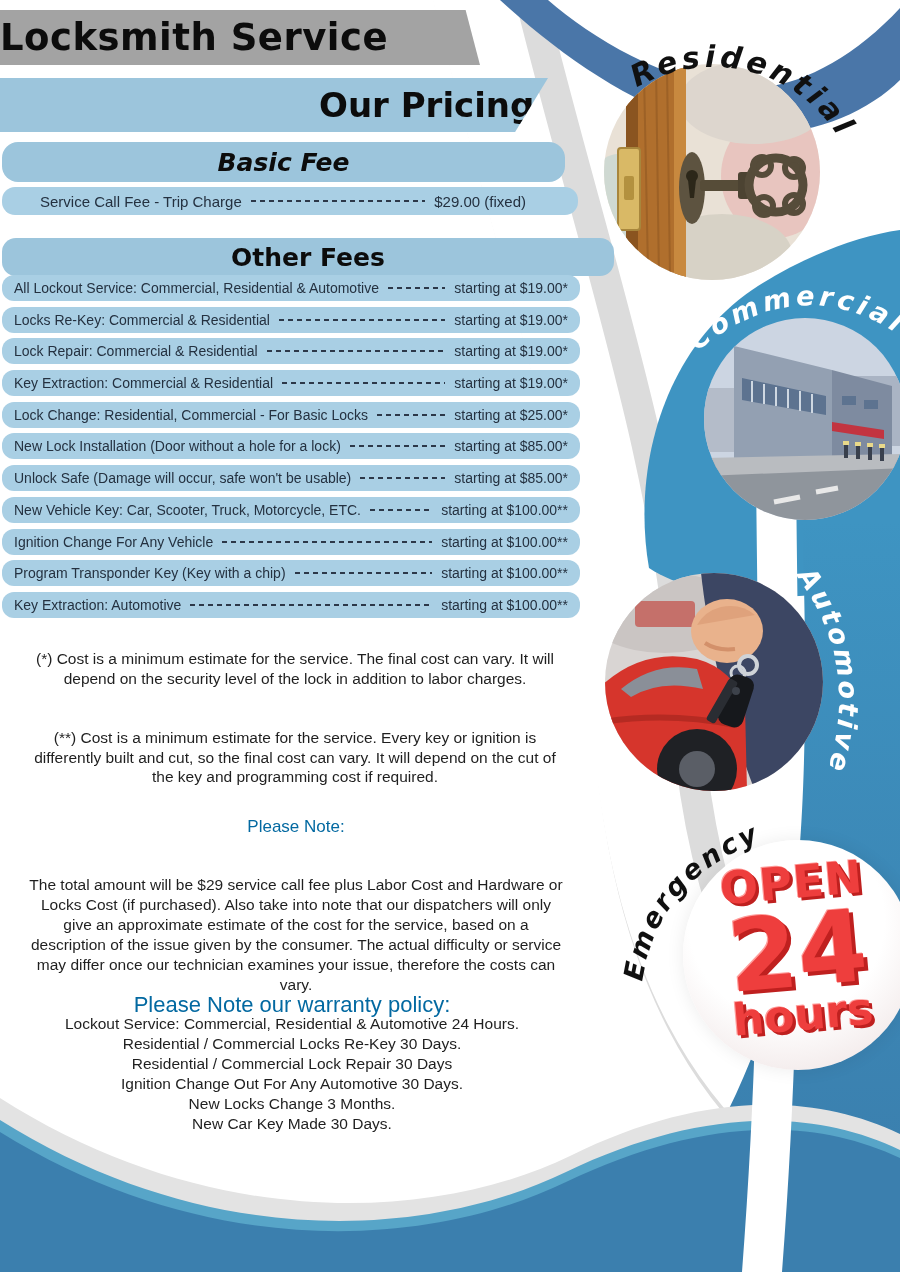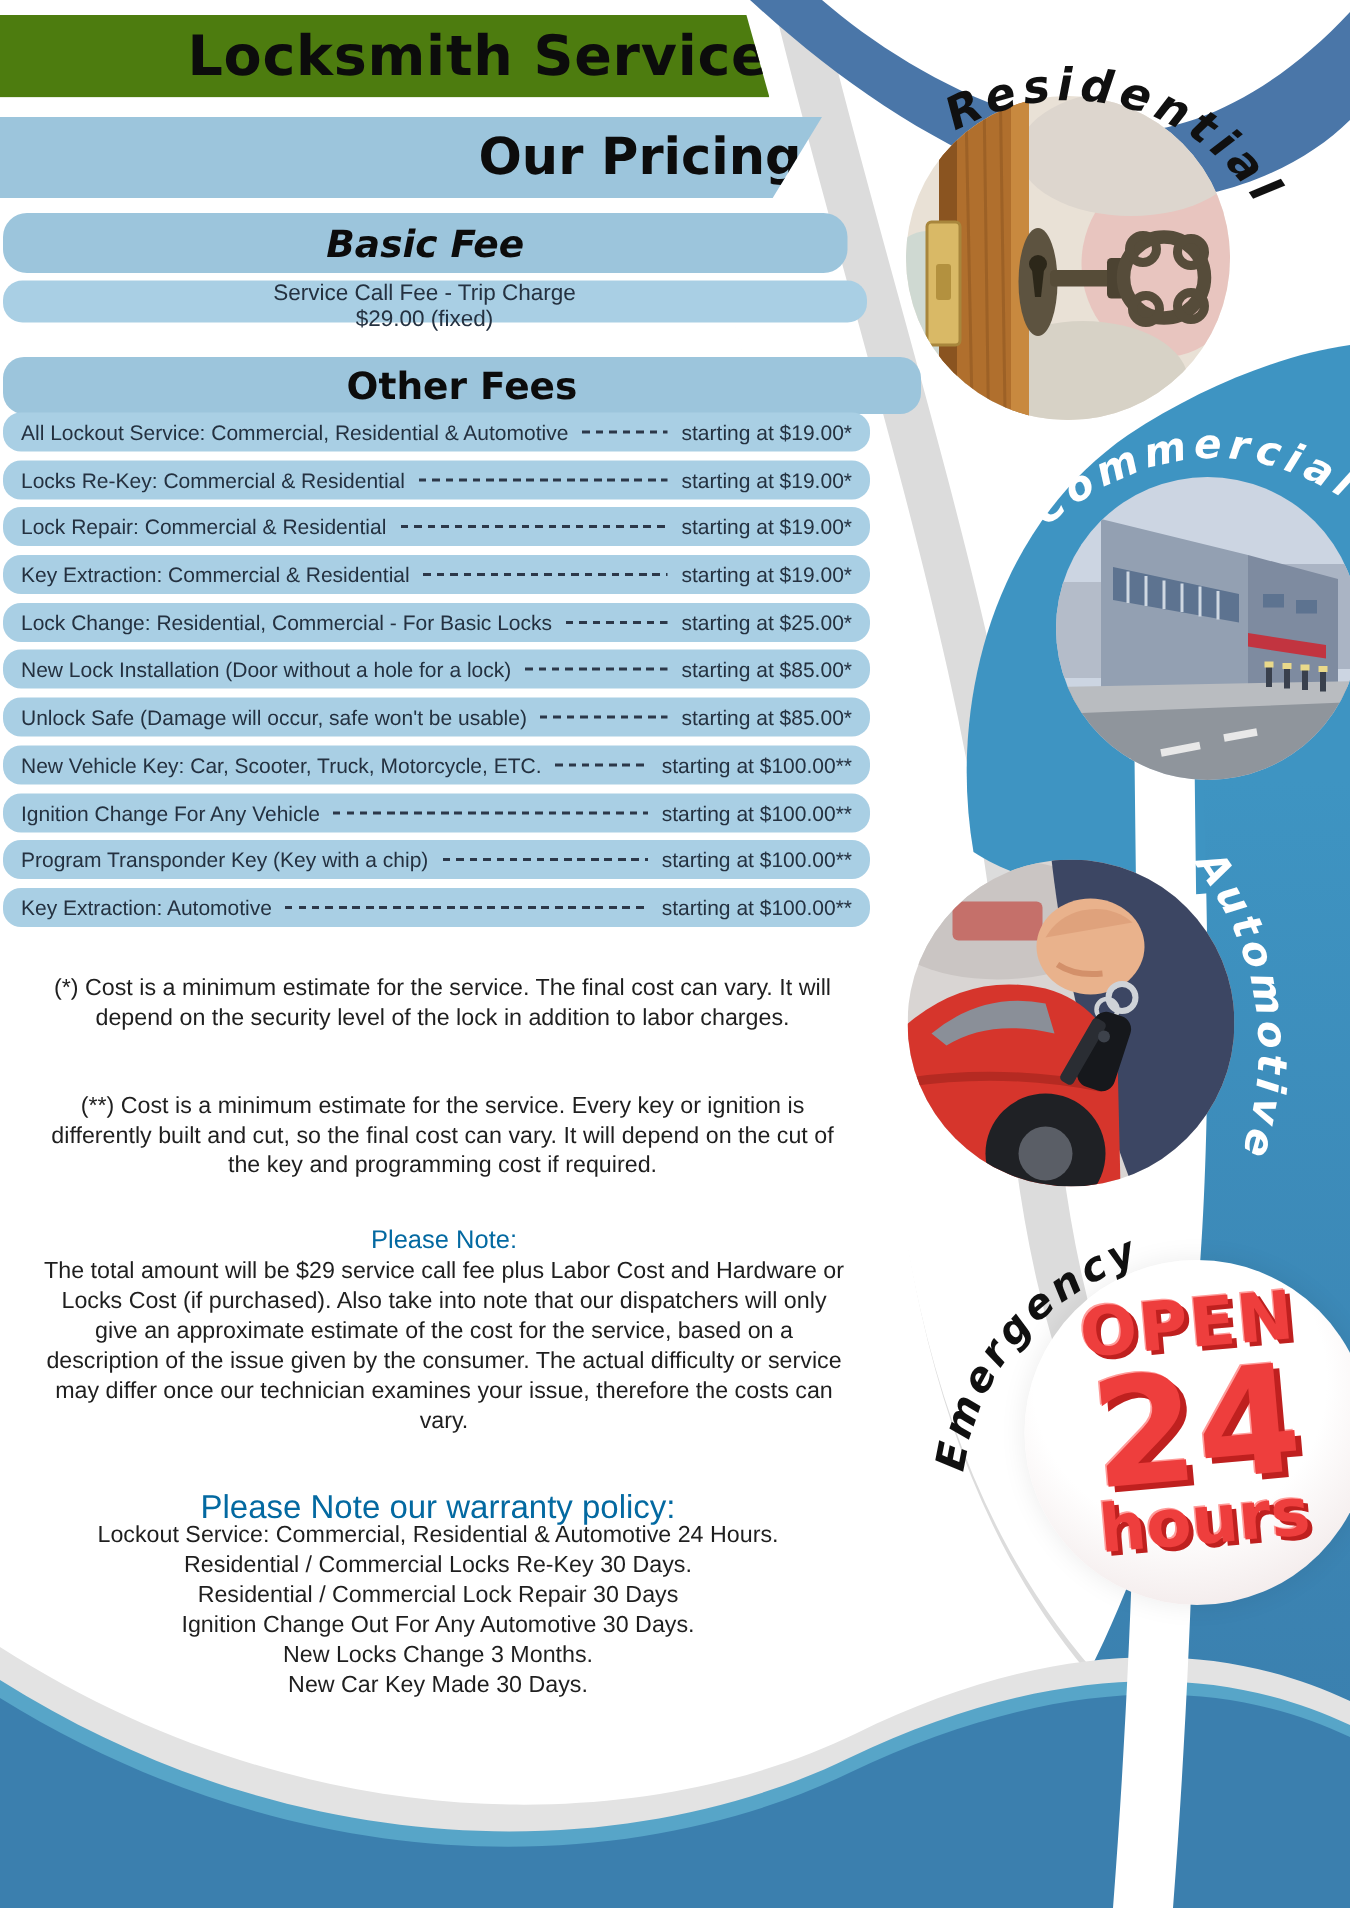--- a/index.html
+++ b/index.html
@@ -6,53 +6,53 @@
   .canvas{position:relative;width:900px;height:1272px;overflow:hidden;background:#fff;
           font-family:"Liberation Sans",sans-serif;}
   .abs{position:absolute;}
   svg.bg{position:absolute;left:0;top:0;z-index:0;}
   svg.labels{position:absolute;left:0;top:0;z-index:6;pointer-events:none;}
   .content{position:absolute;left:0;top:0;z-index:4;width:100%;height:100%;}
   .circle{position:absolute;border-radius:50%;overflow:hidden;z-index:3;}
 
   .hdrfont{font-family:"DejaVu Sans",sans-serif;font-weight:bold;color:#0c0c0c;}
 
-  .title-bar{left:0;top:10px;width:480px;height:55px;background:#4d7c0f;
-             display:flex;align-items:center;justify-content:flex-end;
-             clip-path:polygon(0 0,97% 0,100% 100%,0 100%);padding-left:33px;}
+  .title-bar{left:0;top:10px;width:480px;height:55px;background:#a3a3a3;
+             display:flex;align-items:center;justify-content:flex-start;
+             clip-path:polygon(0 0,97% 0,100% 100%,0 100%);}
   .title-bar span{font-size:37px;letter-spacing:.5px;}
 
   .pricing-bar{left:0;top:78px;width:548px;height:54px;background:#9cc5dc;
              display:flex;align-items:center;justify-content:flex-end;
              clip-path:polygon(0 0,100% 0,94% 100%,0 100%);}
   .pricing-bar span{font-size:34px;}
 
   .pill{left:2px;border-radius:16px;background:#9cc5dc;display:flex;align-items:center;justify-content:center;}
   .basic-pill{top:142px;width:563px;height:40px;}
   .basic-pill span{font-size:25px;font-style:italic;}
   .other-pill{top:238px;width:612px;height:38px;border-radius:14px;}
   .other-pill span{font-size:25px;}
 
   .fee-row{display:flex;align-items:center;background:#a9cfe4;border-radius:12px;
            color:#243140;font-size:14px;}
   .fee-row .lbl{white-space:nowrap;}
   .fee-row .price{white-space:nowrap;}
   .lead{flex:1;height:2px;margin:0 9px;
         background:repeating-linear-gradient(90deg,#2c3849 0 5px,transparent 5px 9px);}
   .basic-row{left:2px;top:187px;width:576px;height:28px;border-radius:13px;
-             padding:0 52px 0 38px;box-sizing:border-box;font-size:15px;flex-direction:column;}
+             padding:0 52px 0 38px;box-sizing:border-box;font-size:15px;}
   .fee-rows{left:2px;top:275px;width:578px;}
   .fee-rows .fee-row{height:26px;margin-bottom:5.7px;padding:0 12px;}
 
   .note{color:#1f1f1f;text-align:center;font-size:15.5px;line-height:19.5px;}
   .note1{left:30px;top:649px;width:530px;}
   .note2{left:25px;top:728px;width:540px;}
   .red-head{color:#0369a1;text-align:center;font-size:17px;}
   .pn-head{left:0;top:817px;width:592px;}
-  .pn-body{left:28px;top:838px;width:536px;font-size:15.5px;line-height:20px;}
+  .pn-body{left:28px;top:875px;width:536px;font-size:15.5px;line-height:20px;}
   .wr-head{left:0;top:992px;width:584px;font-size:22px;}
   .wr-lines{left:0;top:1014px;width:584px;font-size:15.5px;line-height:20px;}
 
   .res-circle{left:604px;top:64px;width:216px;height:216px;}
   .com-circle{left:704px;top:318px;width:202px;height:202px;}
   .auto-circle{left:605px;top:573px;width:218px;height:218px;}
 
   .open-badge{left:683px;top:840px;width:230px;height:230px;border-radius:50%;z-index:3;
               background:radial-gradient(circle at 45% 35%,#ffffff 50%,#f3ebeb 80%,#e9dfe0 100%);
               box-shadow:0 0 18px rgba(0,0,0,.08);}

